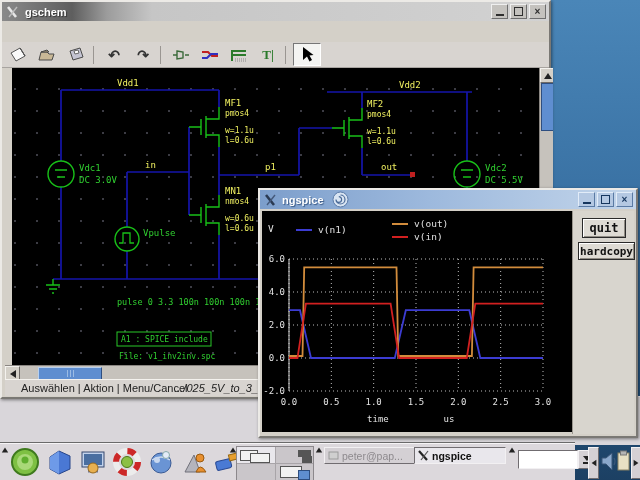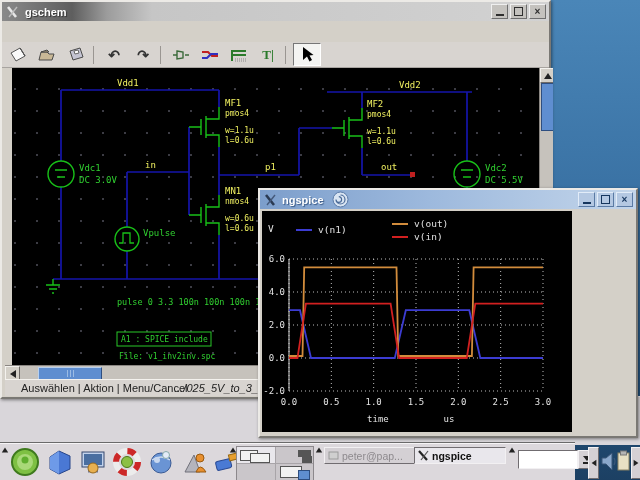--- a/index.html
+++ b/index.html
@@ -309,20 +309,24 @@
           <text x="23" y="84" text-anchor="end" class="tick">4.0</text>
           <text x="23" y="51" text-anchor="end" class="tick">6.0</text>
           <line x1="27" y1="48" x2="27" y2="180" stroke="#d8d8d8" stroke-width="1"></line>
           <polyline points="27.0,99.2 38.0,99.2 49.0,147.0 132.8,147.0 143.8,99.2 207.3,99.2 218.3,147.0 281.0,147.0" fill="none" stroke="#3c3cd2" stroke-width="1.8"></polyline>
           <polyline points="27.0,145.0 40.5,145.0 42.2,56.3 134.5,56.3 136.2,145.0 209.9,145.0 211.6,56.3 281.0,56.3" fill="none" stroke="#d28c3c" stroke-width="1.8"></polyline>
           <polyline points="27.0,147.0 35.5,147.0 43.9,92.6 128.6,92.6 137.1,147.0 204.8,147.0 213.3,92.6 281.0,92.6" fill="none" stroke="#d22020" stroke-width="1.8"></polyline>
           <text x="115.89999999999999" y="211" text-anchor="middle" class="tick">time</text>
           <text x="187.02" y="211" text-anchor="middle" class="tick">us</text>
         </svg>
     </div>
+    <div class="sidepanel">
+      <button class="nbtn" style="left:9px;top:7px;width:44px;height:20px;font-size:12px;">quit</button>
+      <button class="nbtn" style="left:5px;top:31px;width:57px;height:18px;">hardcopy</button>
+    </div>
   </div>
 </div>
 
 <div class="taskbar">
   <span class="handle" style="left:1px;">
       <span class="tri-up" style="transform:scale(.8)"></span>
     </span>
 
   <span class="tb-icon" style="left:10px;">
     <svg width="30" height="30">

